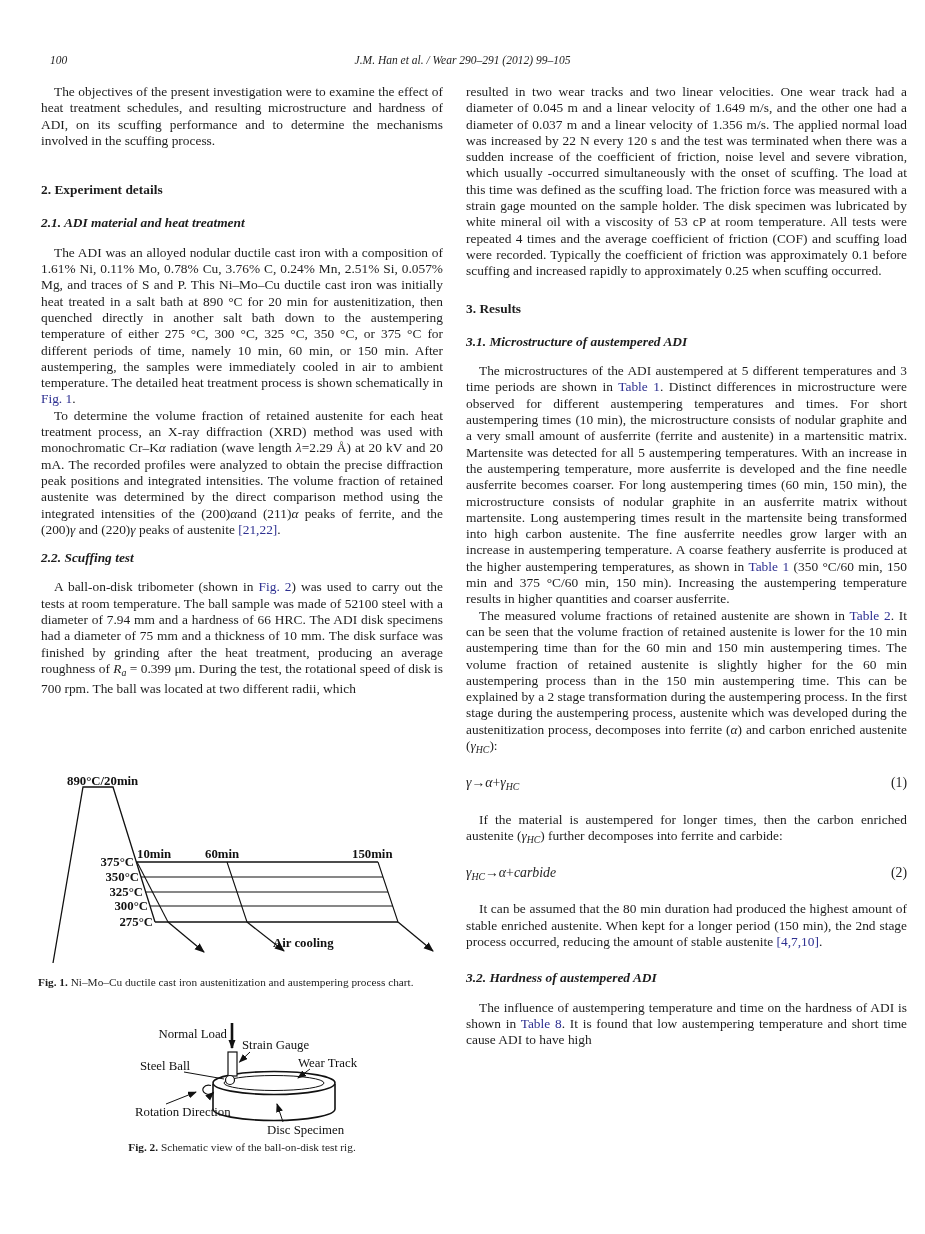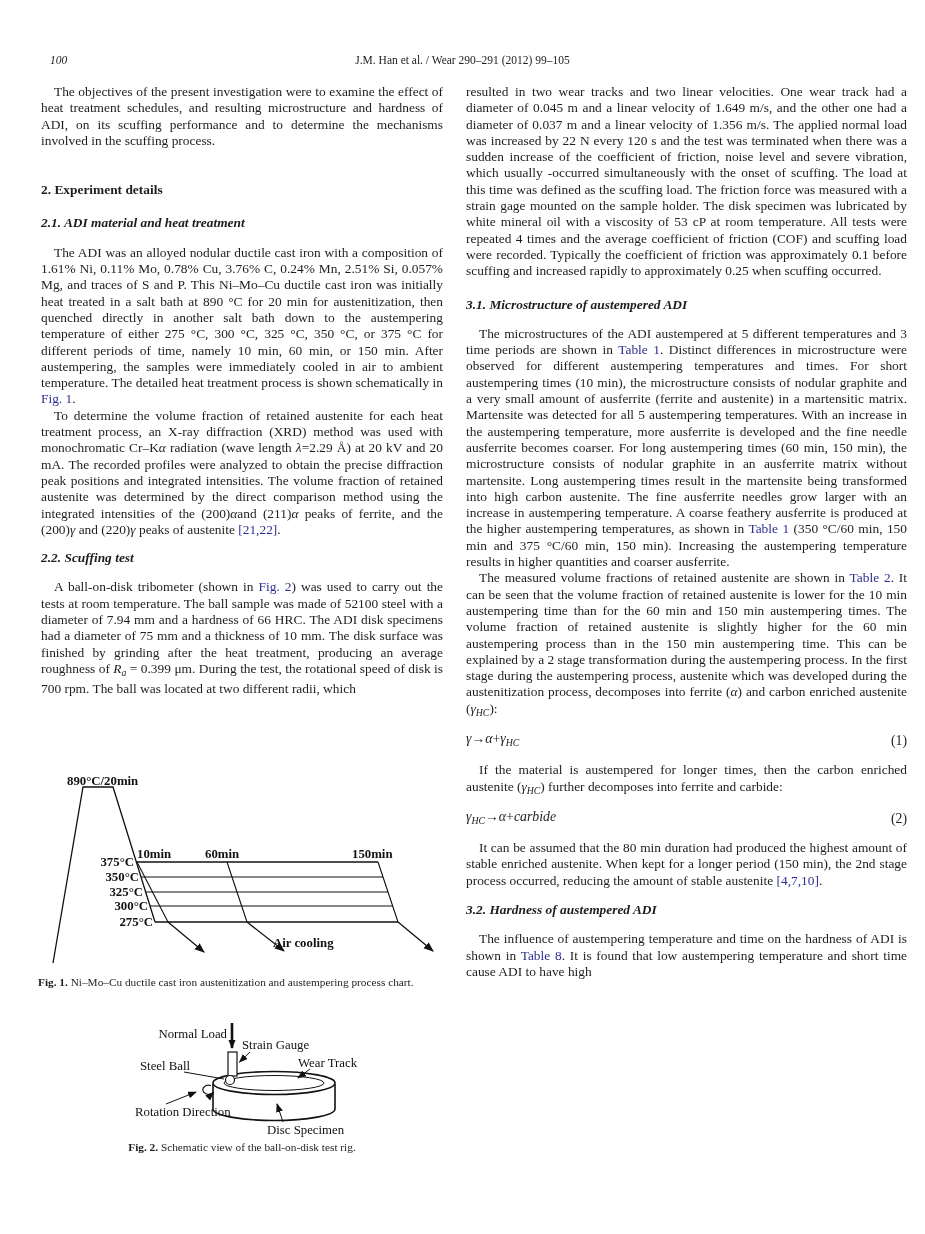--- a/index.html
+++ b/index.html
@@ -2,33 +2,33 @@
 <html style="--link: #2d2f90;"><head>
 <meta charset="utf-8">
 <style>
   html,body{margin:0;padding:0;}
   body{
     width:925px;height:1234px;background:#ffffff;position:relative;
     font-family:"Liberation Serif",serif;color:#1d1d1d;overflow:hidden;
   }
   .hdr-num{position:absolute;left:50px;top:54px;font-size:11.5px;font-style:italic;}
   .hdr-title{position:absolute;left:0;right:16px;top:54px;text-align:center;
-    font-size:11.5px;color:#222;padding-left:16px;}
+    font-style:italic;font-size:11.5px;color:#222;padding-left:16px;}
   .col{position:absolute;top:84px;font-size:13.4px;line-height:16.3px;text-align:justify;}
   .col-left{left:41px;width:402px;}
   .col-right{left:466px;width:441px;}
   p.para{margin:0;text-indent:13px;}
   p.noindent{text-indent:0;}
   h2.sec{font-size:13.4px;line-height:16.3px;margin:0;font-weight:bold;text-align:left;}
   h3.subsec{font-size:13.4px;line-height:16.3px;margin:0;font-weight:bold;font-style:italic;text-align:left;}
   .lnk{color:var(--link,#2d2f90);}
   .i{font-style:italic;}
   .isub{font-style:italic;font-size:9.8px;vertical-align:-2.5px;}
   .b{font-weight:bold;}
-  .eq{display:flex;justify-content:space-between;align-items:center;margin:11px 0;font-size:13.8px;}
+  .eq{display:flex;justify-content:space-between;align-items:flex-start;margin:17px 0;font-size:13.8px;}
   .fig{position:absolute;}
   .figcap{position:absolute;font-size:11.3px;line-height:13.8px;color:#1d1d1d;}
   #fig1cap{left:38px;top:976px;width:402px;text-align:justify;}
   #fig2cap{left:41px;top:1141px;width:402px;text-align:center;}
   svg line,svg polyline,svg path,svg rect,svg circle,svg ellipse{stroke:#111;fill:none;}
   svg text{fill:#111;stroke:none;font-family:"Liberation Serif",serif;}
   .f1t{font-weight:bold;font-size:12.8px;}
   .f2t{font-size:12.8px;}
 </style>
 </head>
@@ -116,28 +116,29 @@
     <text class="f2t" x="20" y="48">Steel Ball</text>
     <text class="f2t" x="178" y="45">Wear Track</text>
     <text class="f2t" x="15" y="94">Rotation Direction</text>
     <text class="f2t" x="147" y="112">Disc Specimen</text>
   </svg>
 </div>
 <div class="figcap" id="fig2cap"><span class="b">Fig. 2.</span><span> Schematic view of the ball-on-disk test rig.</span></div>
 
 <div class="col col-right">
   <p class="para noindent"><span>resulted in two wear tracks and two linear velocities. One wear track had a diameter of 0.045 m and a linear velocity of 1.649 m/s, and the other one had a diameter of 0.037 m and a linear velocity of 1.356 m/s. The applied normal load was increased by 22 N every 120 s and the test was terminated when there was a sudden increase of the coefficient of friction, noise level and severe vibration, which usually -occurred simultaneously with the onset of scuffing. The load at this time was defined as the scuffing load. The friction force was measured with a strain gage mounted on the sample holder. The disk specimen was lubricated by white mineral oil with a viscosity of 53 cP at room temperature. All tests were repeated 4 times and the average coefficient of friction (COF) and scuffing load were recorded. Typically the coefficient of friction was approximately 0.1 before scuffing and increased rapidly to approximately 0.25 when scuffing occurred.</span></p>
+  <h2 class="sec" style="margin-top:21px">3.  Results</h2>
   <h3 class="subsec" style="margin-top:17px">3.1.  Microstructure of austempered ADI</h3>
   <p class="para" style="margin-top:13px"><span>The microstructures of the ADI austempered at 5 different temperatures and 3 time periods are shown in </span><span class="lnk">Table 1</span><span>. Distinct differences in microstructure were observed for different austempering temperatures and times. For short austempering times (10 min), the microstructure consists of nodular graphite and a very small amount of ausferrite (ferrite and austenite) in a martensitic matrix. Martensite was detected for all 5 austempering temperatures. With an increase in the austempering temperature, more ausferrite is developed and the fine needle ausferrite becomes coarser. For long austempering times (60 min, 150 min), the microstructure consists of nodular graphite in an ausferrite matrix without martensite. Long austempering times result in the martensite being transformed into high carbon austenite. The fine ausferrite needles grow larger with an increase in austempering temperature. A coarse feathery ausferrite is produced at the higher austempering temperatures, as shown in </span><span class="lnk">Table 1</span><span> (350 °C/60 min, 150 min and 375 °C/60 min, 150 min). Increasing the austempering temperature results in higher quantities and coarser ausferrite.</span></p>
   <p class="para"><span>The measured volume fractions of retained austenite are shown in </span><span class="lnk">Table 2</span><span>. It can be seen that the volume fraction of retained austenite is lower for the 10 min austempering time than for the 60 min and 150 min austempering times. The volume fraction of retained austenite is slightly higher for the 60 min austempering process than in the 150 min austempering time. This can be explained by a 2 stage transformation during the austempering process. In the first stage during the austempering process, austenite which was developed during the austenitization process, decomposes into ferrite (</span><span class="i">α</span><span>) and carbon enriched austenite (</span><span class="i">γ</span><span class="isub">HC</span><span>):</span></p>
   <div class="eq">
     <span><span class="i">γ</span><span>→</span><span class="i">α</span><span>+</span><span class="i">γ</span><span class="isub">HC</span></span>
     <span>(1)</span>
   </div>
   <p class="para"><span>If the material is austempered for longer times, then the carbon enriched austenite (</span><span class="i">γ</span><span class="isub">HC</span><span>) further decomposes into ferrite and carbide:</span></p>
   <div class="eq">
     <span><span class="i">γ</span><span class="isub">HC</span><span>→</span><span class="i">α</span><span>+</span><span class="i">carbide</span></span>
     <span>(2)</span>
   </div>
   <p class="para"><span>It can be assumed that the 80 min duration had produced the highest amount of stable enriched austenite. When kept for a longer period (150 min), the 2nd stage process occurred, reducing the amount of stable austenite </span><span class="lnk">[4,7,10]</span><span>.</span></p>
-  <h3 class="subsec" style="margin-top:13px">3.2.  Hardness of austempered ADI</h3>
+  <h3 class="subsec" style="margin-top:20px">3.2.  Hardness of austempered ADI</h3>
   <p class="para" style="margin-top:13px"><span>The influence of austempering temperature and time on the hardness of ADI is shown in </span><span class="lnk">Table 8</span><span>. It is found that low austempering temperature and short time cause ADI to have high</span></p>
 </div>
 
 </body></html>

